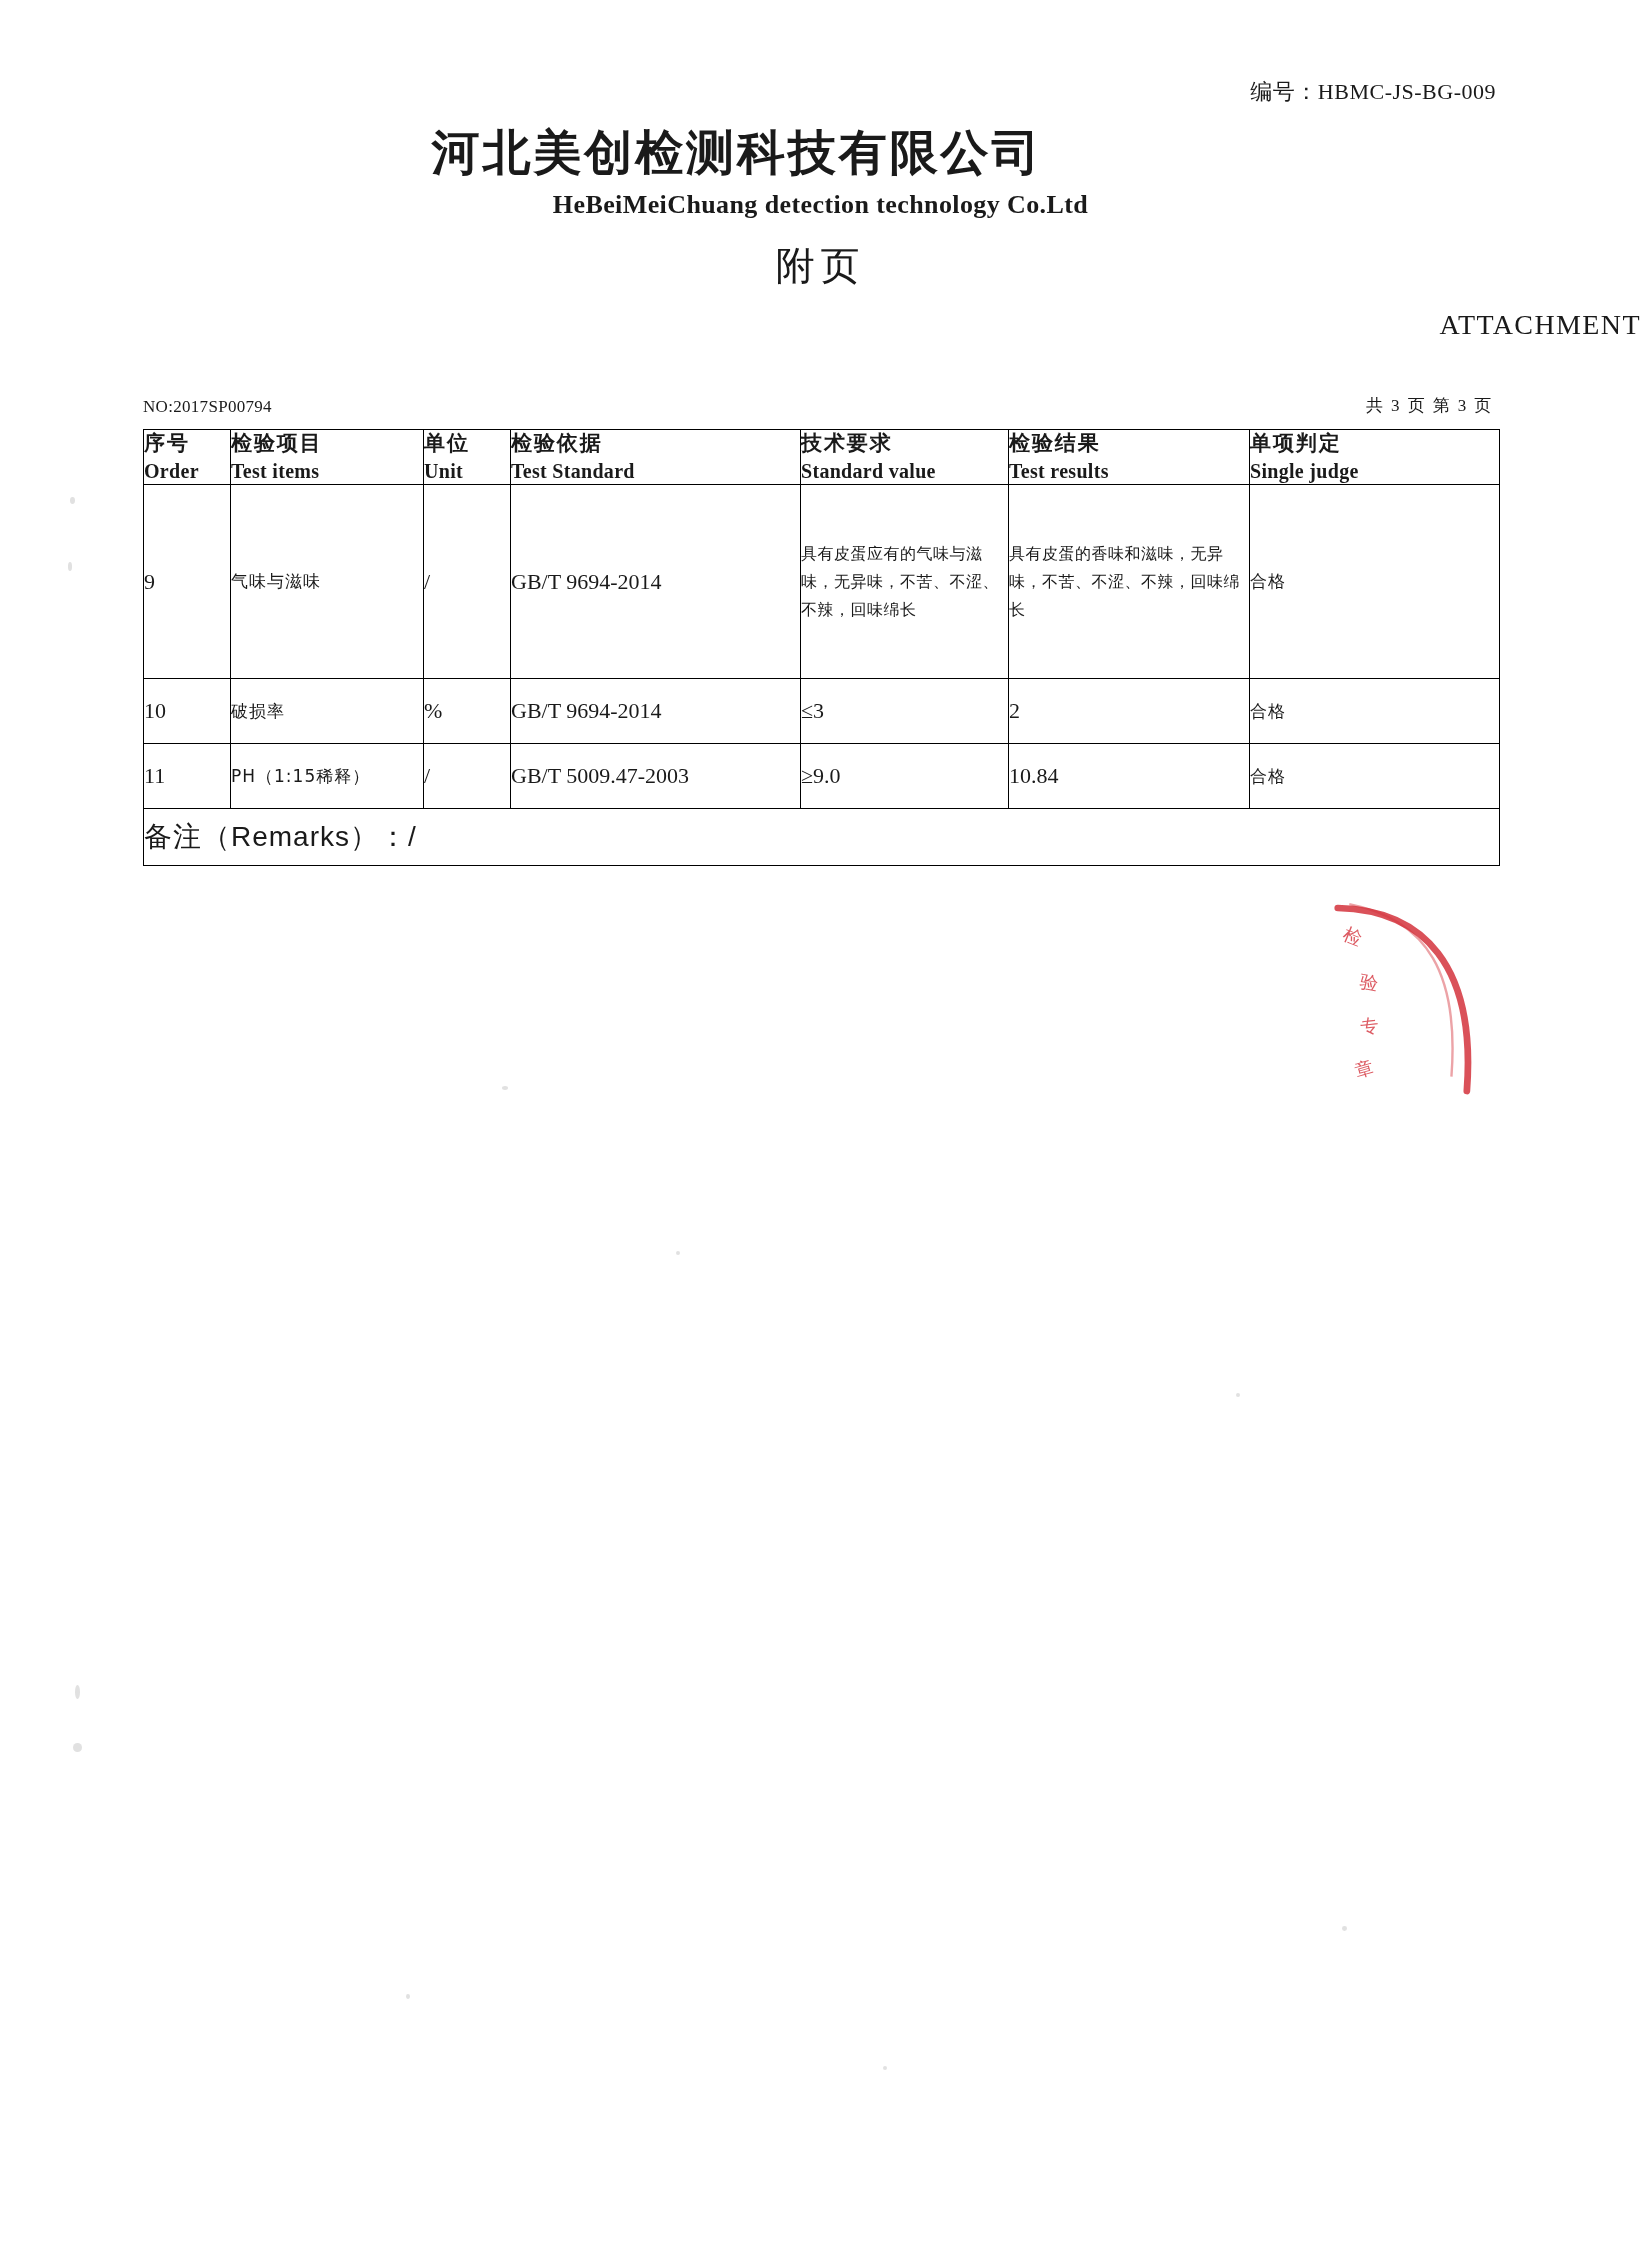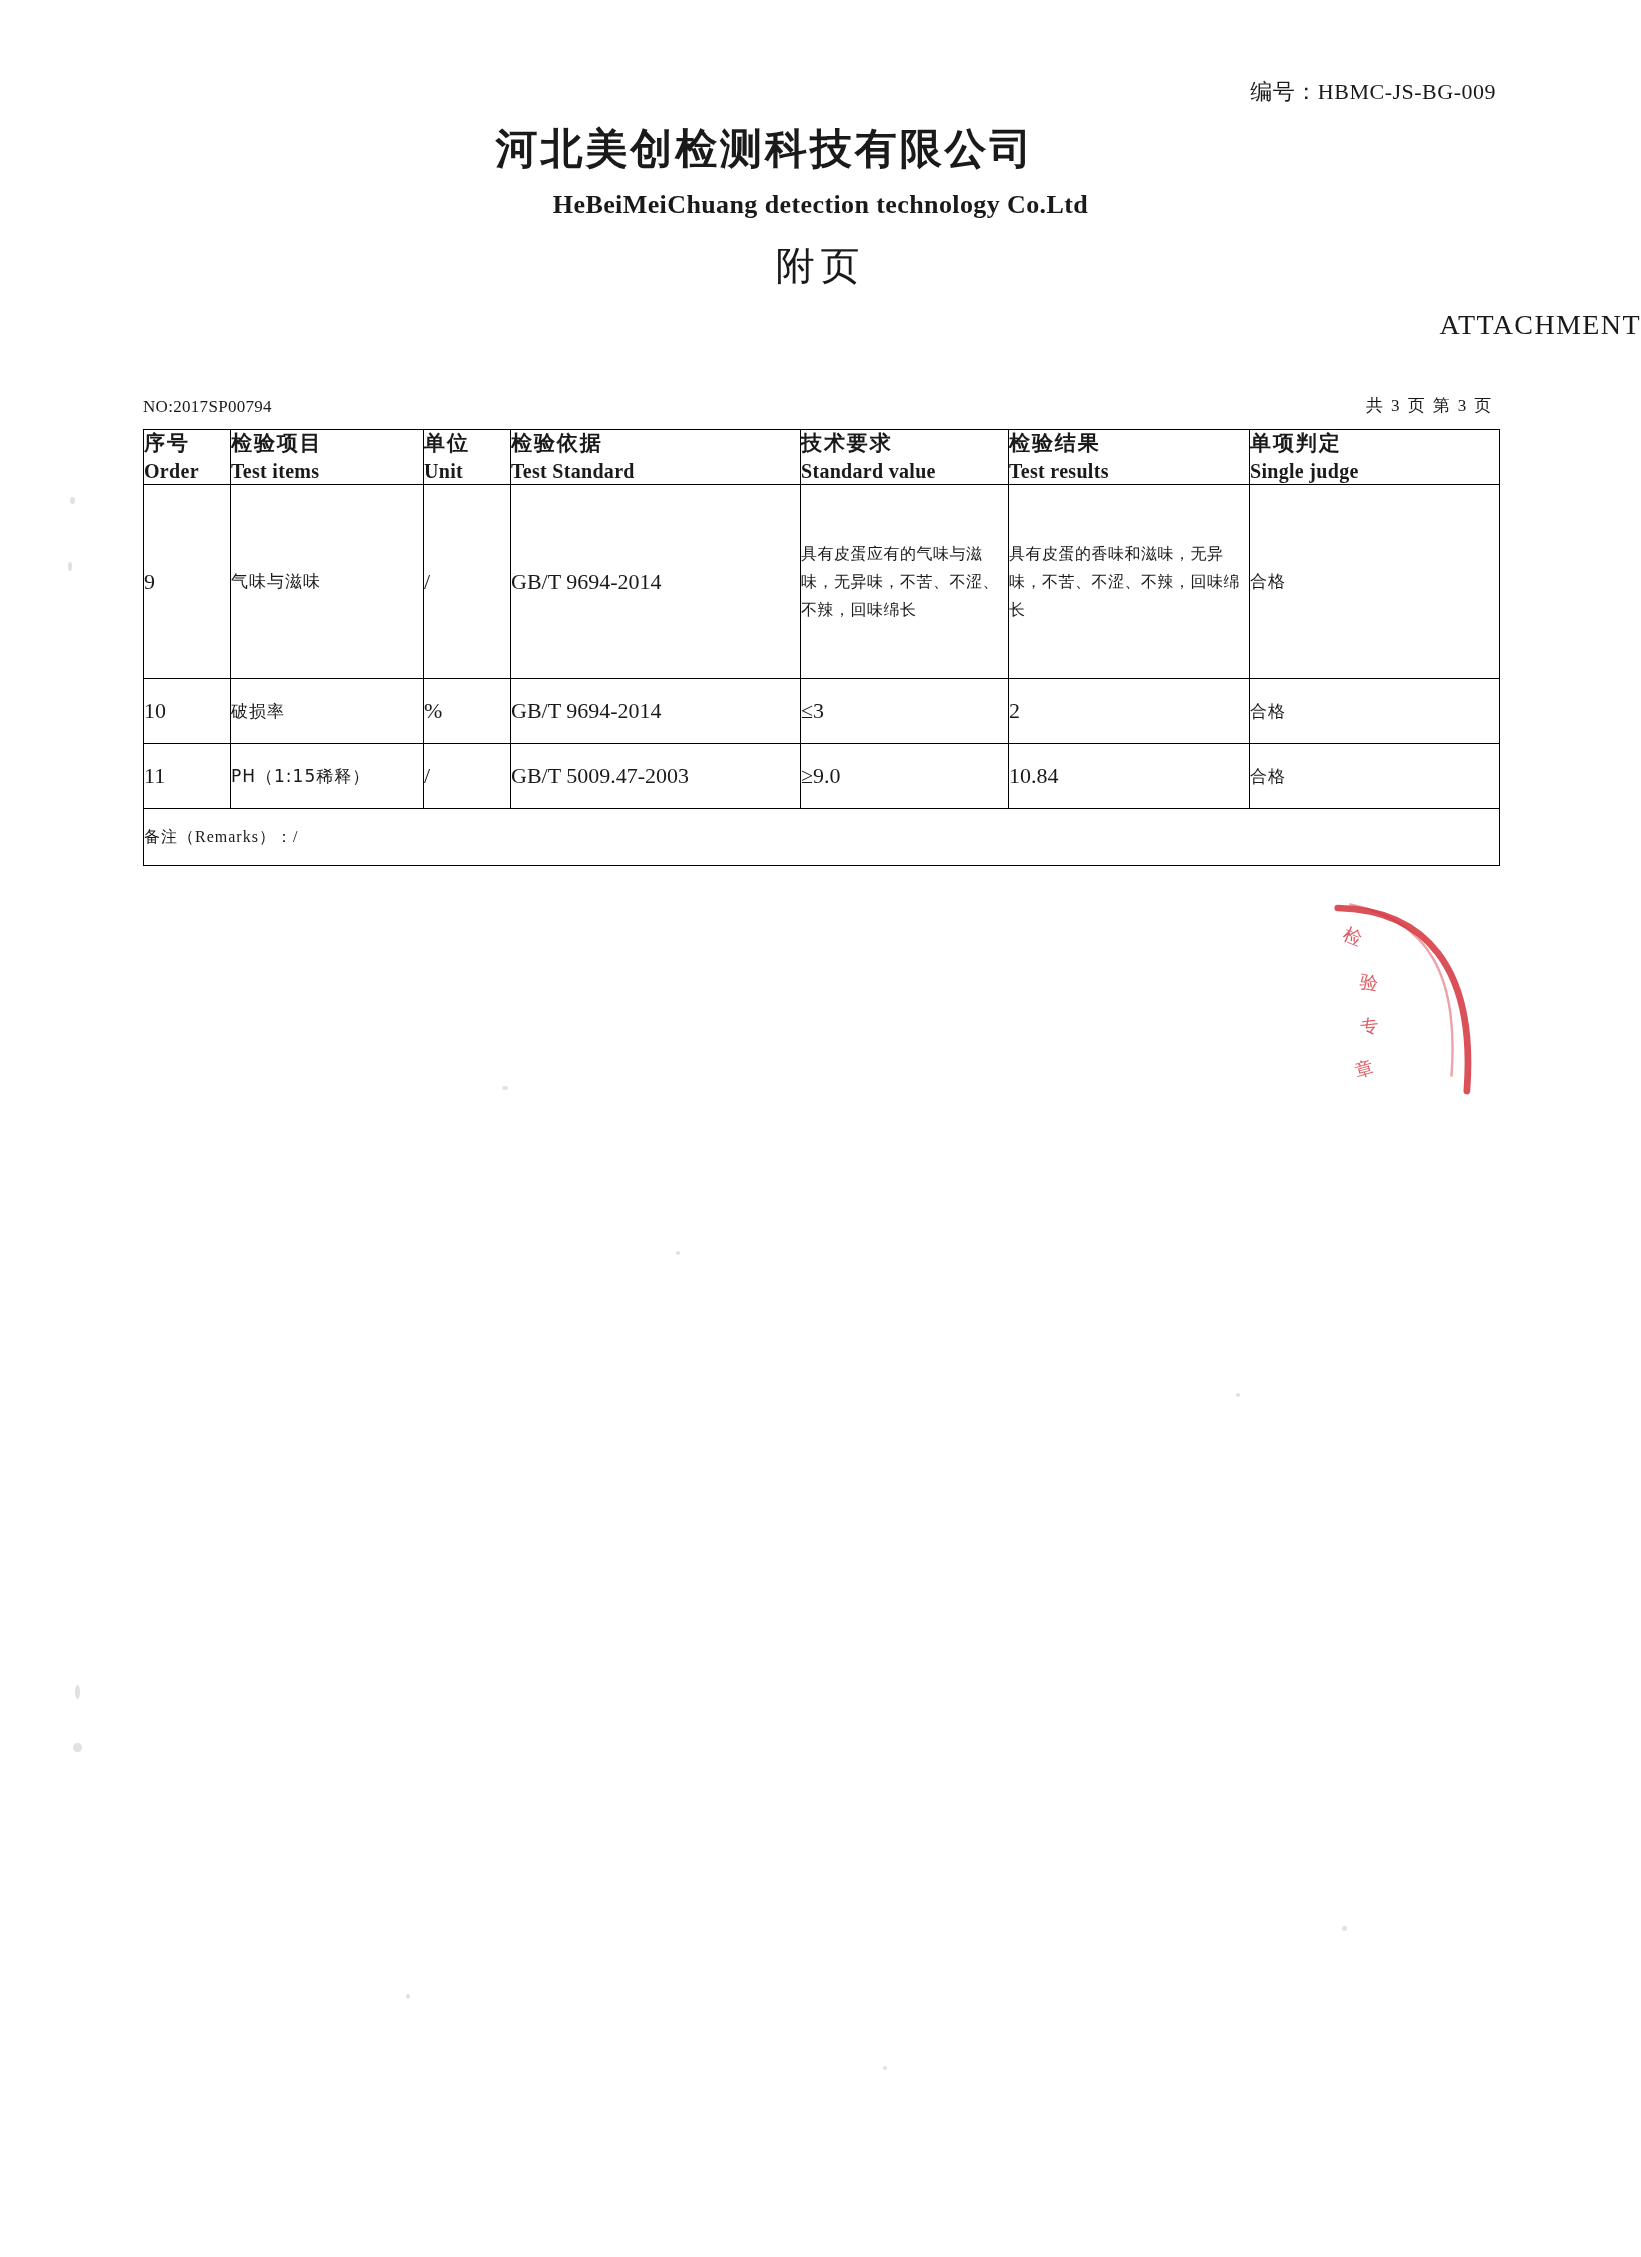--- a/index.html
+++ b/index.html
@@ -30,24 +30,23 @@
     letter-spacing: 0.5px;
     white-space: nowrap;
   }
   .company-cn {
     position: absolute;
     top: 121px;
     left: 0;
     width: 1474px;
     text-align: center;
     font-family: "DejaVu Sans", "Liberation Sans", sans-serif;
-    font-size: 42px;
+    font-size: 48px;
     font-weight: 700;
     letter-spacing: 2.9px;
-    padding-left: 28px;
   }
   .company-en {
     position: absolute;
     top: 190px;
     left: 0;
     width: 1641px;
     text-align: center;
     font-family: "Liberation Serif", serif;
     font-size: 26px;
     font-weight: 700;
@@ -161,22 +160,22 @@
   }
   .blank-en {
     font-size: 21px;
     display: block;
     padding-bottom: 5.8px;
   }
   .remarks-cell {
     height: 56px;
     text-align: left;
     padding-left: 15.4px;
-    font-family: Liberation Serif, serif;
-    font-size: 16px;
+    font-family: Liberation Sans, sans-serif;
+    font-size: 28px;
     letter-spacing: 1px;
   }
 
   
   .stamp {
     position: absolute;
     top: 898px;
     left: 1332px;
     width: 183px;
     height: 203px;

